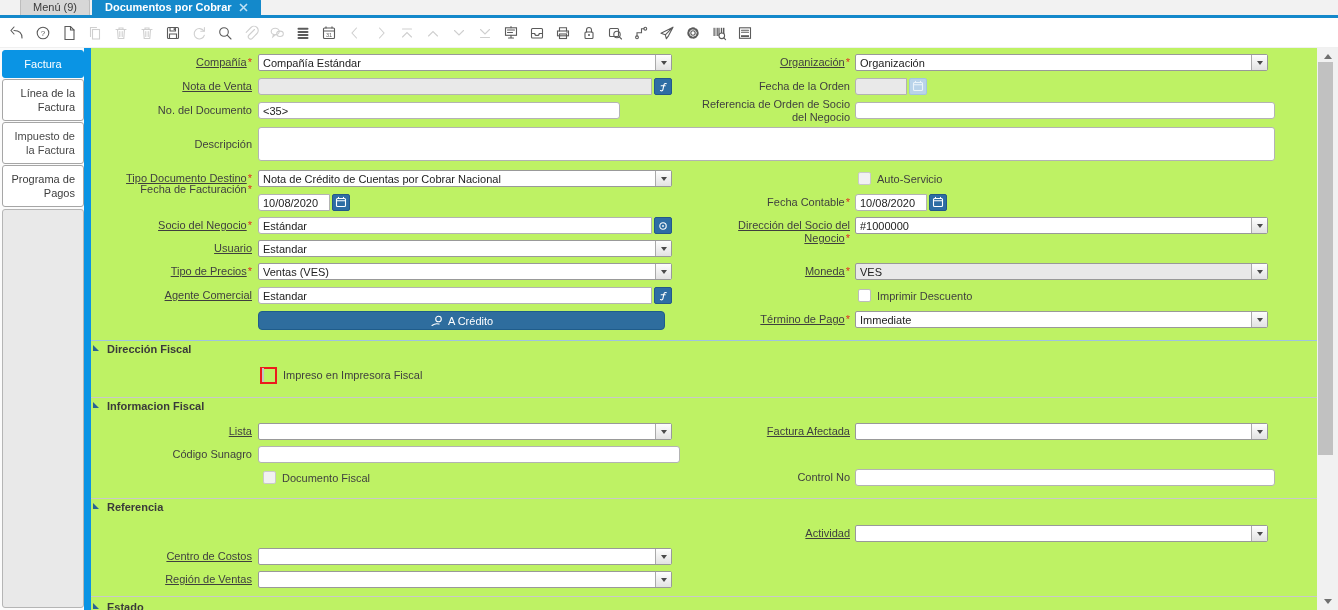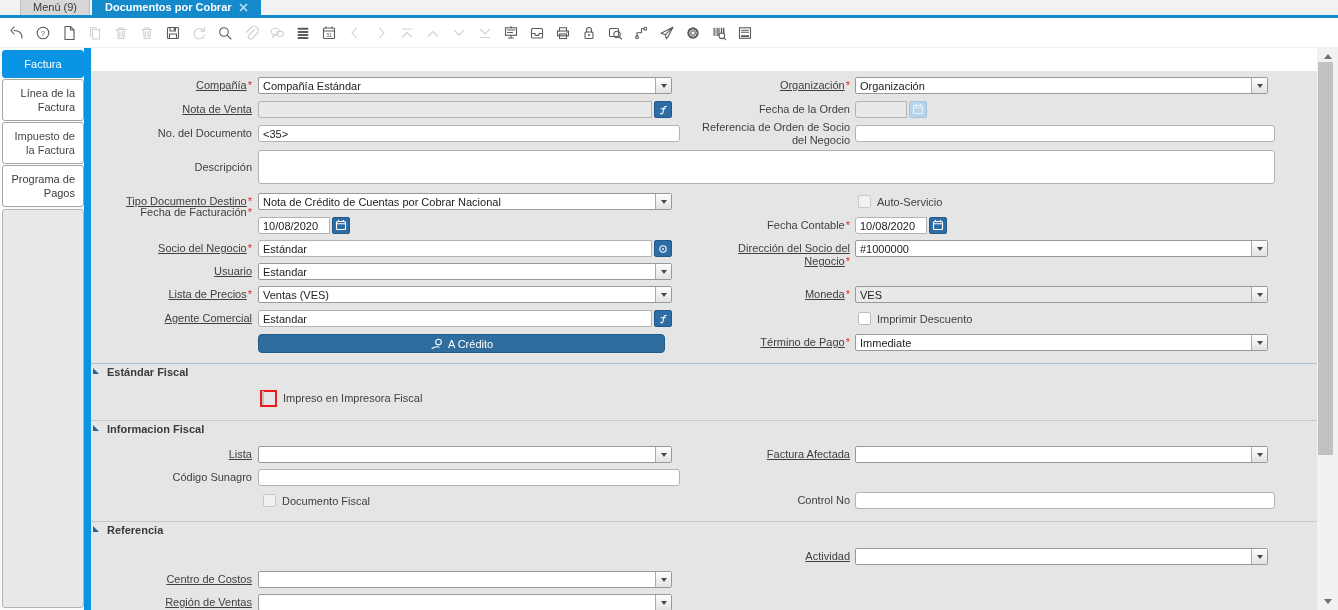--- a/index.html
+++ b/index.html
@@ -23,21 +23,21 @@
 
   
   .contentrow { display:flex; height:562px; }
   .sidebar { width:84px; background:#fbfbfb; display:flex; flex-direction:column; padding:2px 0 2px 2px; }
   .stab { border:1px solid #a6a6a6; background:#fff; border-radius:3px; padding:6px 8px;
           text-align:right; color:#3c3c3c; line-height:14px; margin-bottom:1px; }
   .stab.active { background:#0a94e4; border-color:#0a94e4; color:#fff; text-align:center; }
   .stab.italic { color:#4a4a4a; }
   .sidefill { flex:1; background:#e9e9e9; border:1px solid #b5b5b5; border-radius:3px; margin-top:1px; }
   .bluestrip { width:7px; background:#0a94e4; }
-  .main { position:relative; flex:1; background:#e5e5e5; overflow:hidden;margin-top:23px; }
+  .main { position:relative; flex:1; background:#bef264; overflow:hidden; }
 
   
   .vscroll { width:21px; background:#f1f1f1; position:relative; }
   .sb-up,.sb-down { position:absolute; left:0; width:100%; height:13px;
        display:flex; align-items:center; justify-content:center; }
   .sb-up { top:2px; } .sb-down { bottom:2px; }
   .tri-up { width:0; height:0; border-left:4px solid transparent; border-right:4px solid transparent; border-bottom:5px solid #707070; }
   .tri-down { width:0; height:0; border-left:4px solid transparent; border-right:4px solid transparent; border-top:5px solid #707070; }
   .sb-thumb { position:absolute; left:1px; top:14px; width:15px; height:393px; background:#c1c1c1; }
   .lbl { position:absolute; left:0; width:161px; text-align:right; color:#3f3f3f; line-height:13px; }
@@ -329,21 +329,21 @@
       <input class="tin2 dis" value="" style="">
       <span class="bluebtn dis">
           <svg width="12" height="13" viewBox="0 0 12 13">
             <rect x="1.5" y="2.5" width="9" height="8" rx="1"></rect>
             <path d="M1.5 4.8 h9 M3.5 2.5 V1.3 M8.5 2.5 V1.3"></path>
           </svg>
         </span>
     </div>
 
     <span class="lbl" style="top:56px"><span>No. del Documento</span></span>
-    <input class="tin" style="left: 167px; top: 54px; width: 422px;" value="&lt;35&gt;">
+    <input class="tin" style="left: 167px; top: 54px; width: 362px;" value="&lt;35&gt;">
     <span class="lbl r" style="top:50px"><span>Referencia de Orden de Socio del Negocio</span></span>
     <input class="tin" style="left: 764px; top: 54px; width: 420px;" value="">
 
     <span class="lbl" style="top:90px"><span>Descripción</span></span>
     <textarea class="tin" style="left: 167px; top: 79px; width: 1017px; height: 34px;"></textarea>
 
     <span class="lbl" style="top:124px"><span class="u">Tipo Documento Destino</span><span class="req">*</span></span>
     <div class="combo" style="left:167px;top:122px;width:414px">
       <input class="cval" value="Nota de Crédito de Cuentas por Cobrar Nacional" style="">
       <span class="cbtn">
@@ -393,21 +393,21 @@
     </div>
 
     <span class="lbl" style="top:194px"><span class="u">Usuario</span></span>
     <div class="combo" style="left:167px;top:192px;width:414px">
       <input class="cval" value="Estandar" style="">
       <span class="cbtn">
           <i class="caret"></i>
         </span>
     </div>
 
-    <span class="lbl" style="top:217px"><span class="u">Lista de Precios</span><span class="req">*</span></span>
+    <span class="lbl" style="top:217px"><span class="u">Tipo de Precios</span><span class="req">*</span></span>
     <div class="combo" style="left:167px;top:215px;width:414px">
       <input class="cval" value="Ventas (VES)" style="">
       <span class="cbtn">
           <i class="caret"></i>
         </span>
     </div>
     <span class="lbl r" style="top:217px"><span class="u">Moneda</span><span class="req">*</span></span>
     <div class="combo dis" style="left:764px;top:215px;width:413px">
       <input class="cval" value="VES" style="">
       <span class="cbtn">
@@ -438,21 +438,21 @@
     <span class="lbl r" style="top:265px"><span class="u">Término de Pago</span><span class="req">*</span></span>
     <div class="combo" style="left:764px;top:263px;width:413px">
       <input class="cval" value="Immediate" style="">
       <span class="cbtn">
           <i class="caret"></i>
         </span>
     </div>
 
     <div class="sep blue" style="top:292px"></div>
     <span class="sectri" style="left:2px;top:297px"></span>
-    <span class="sect" style="left:16px;top:295px">Estándar Fiscal</span>
+    <span class="sect" style="left:16px;top:295px">Dirección Fiscal</span>
     <div class="redbox" style="left:169px;top:319px"><span class="cbin"></span></div>
     <span class="cblabel" style="left:192px;top:321px">Impreso en Impresora Fiscal</span>
 
     <div class="sep" style="top:349px"></div>
     <span class="sectri" style="left:2px;top:354px"></span>
     <span class="sect" style="left:16px;top:352px">Informacion Fiscal</span>
 
     <span class="lbl" style="top:377px"><span class="u">Lista</span></span>
     <div class="combo" style="left:167px;top:375px;width:414px">
       <input class="cval" value="" style="">

